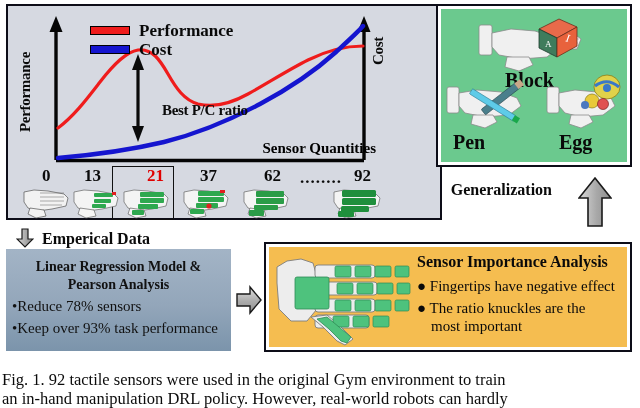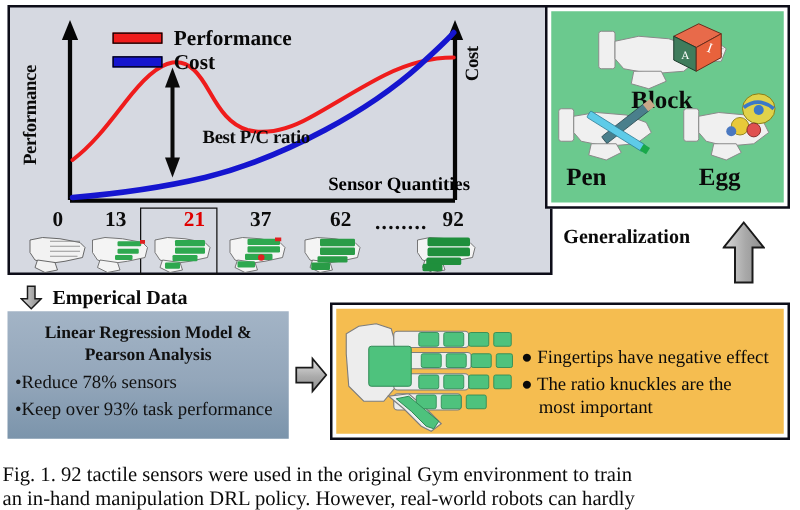--- a/index.html
+++ b/index.html
@@ -384,20 +384,21 @@
           <rect x="124" y="51" width="14" height="11" rx="1.5"></rect>
 
           <rect x="62" y="67" width="16" height="11" rx="1.5"></rect>
           <rect x="82" y="67" width="16" height="11" rx="1.5"></rect>
           <rect x="102" y="67" width="16" height="11" rx="1.5"></rect>
         </g>
 
         <path d="M46,70 L58,80 L70,92 L76,94 L80,88 L68,78 L56,68 Z" fill="#4ec27d" stroke="#2f8a55" stroke-width="0.8"></path>
       </svg>
 
+      <div id="sia-title">Sensor Importance Analysis</div>
       <div class="sia-bullet" id="sia-b1">● Fingertips have negative effect</div>
       <div class="sia-bullet" id="sia-b2">
         <div>● The ratio knuckles are the</div>
         <div style="padding-left:14px">most important</div>
       </div>
     </div>
   </div>
 
   <div id="caption">
     <div class="nowrap">Fig. 1. 92 tactile sensors were used in the original Gym environment to train</div>

